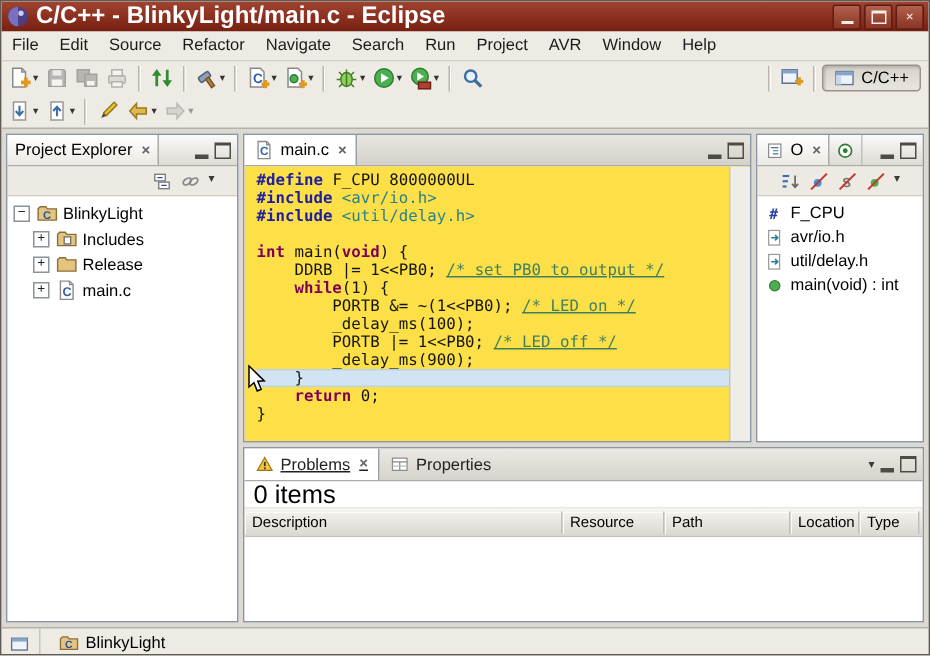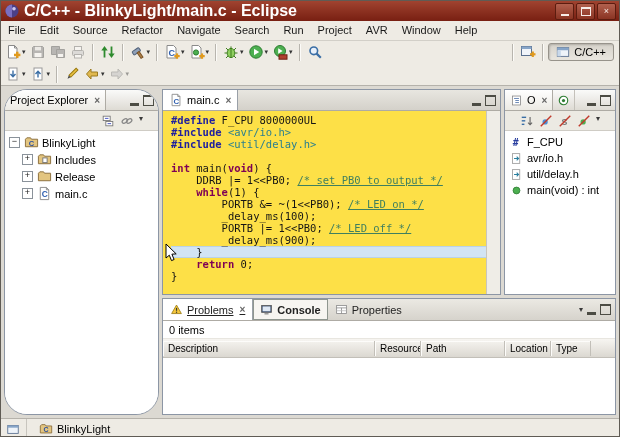--- a/index.html
+++ b/index.html
@@ -32,21 +32,21 @@
     box-shadow:inset 1px 1px 2px rgba(0,0,0,.18);}
   .icn{width:16px;height:16px;display:inline-flex;}
   .icn svg{width:100%;height:100%;}
   .icn13{width:13px;height:13px;}
   .icn14{width:14px;height:14px;}
   .g-menu{font-size:8px;color:#3a3a3a;}
 
   
   .workspace{height:332px;display:flex;gap:3px;padding:3px;box-sizing:border-box;background:#dcd9d2;}
   .panel{background:#fff;border:1px solid #8c96a5;box-sizing:border-box;display:flex;flex-direction:column;overflow:hidden;}
-  .explorer{width:155px;flex:none;border-radius:23px;}
+  .explorer{width:155px;flex:none;}
   .rightcol{flex:1;display:flex;flex-direction:column;gap:3px;min-width:0;}
   .toprow{height:206px;display:flex;gap:3px;min-width:0;}
   .editor{flex:1;min-width:0;}
   .outline{width:112px;flex:none;}
   .bottom{flex:1;}
 
   .phdr{height:20px;flex:none;display:flex;align-items:stretch;background:linear-gradient(#fafaf9,#dedbd4);border-bottom:1px solid #aeab a4;border-bottom:1px solid #aeaba4;font-size:11px;}
   .vtab{display:flex;align-items:center;gap:4px;padding:0 5px;background:linear-gradient(#ffffff,#eceae4);border-right:1px solid #aeaba4;white-space:nowrap;}
   .icontab{display:flex;align-items:center;padding:0 4px;border-right:1px solid #c4c1ba;}
   .tclose{font-size:10px;font-weight:bold;color:#666;margin-left:2px;}
@@ -85,21 +85,21 @@
   .olist{flex:1;background:#fff;padding-top:3px;font-size:11px;}
   .orow{display:flex;align-items:center;gap:4px;height:16px;padding-left:5px;white-space:nowrap;}
   .orow .icn{width:13px;height:13px;}
 
   
   .btabs{height:21px;flex:none;display:flex;align-items:stretch;background:linear-gradient(#ebe9e3,#d6d3cc);border-bottom:1px solid #aeaba4;font-size:11px;}
   .btab{display:flex;align-items:center;gap:4px;padding:0 7px;white-space:nowrap;color:#222;}
   .btab .icn{width:13px;height:13px;}
   .btab.act{background:#fff;border-right:1px solid #9aa0a8;text-decoration:underline;}
   .btab.foc{box-shadow:inset 0 0 0 1px #8f968f;background:#f7f5f1;font-weight:bold;}
-  .psummary{height:17px;flex:none;display:flex;align-items:center;padding-left:6px;font-size:11px;background:#fff;}
+  .psummary{height:17px;flex:none;display:flex;align-items:center;padding-left:6px;font-size:17px;background:#fff;}
   .pcols{height:18px;flex:none;display:flex;background:linear-gradient(#f7f5f1,#dbd8d1);border-top:1px solid #e8e6e0;border-bottom:1px solid #c2bfb8;font-size:10px;align-items:center;}
   .pcol{box-sizing:border-box;flex:none;padding:2px 5px;border-right:1px solid #c2bfb8;box-shadow:inset 1px 1px 0 #fdfcfa;white-space:nowrap;overflow:hidden;}
   .pbody{flex:1;background:#fff;}
 
   
   .statusbar{height:20px;display:flex;align-items:center;background:#eeebe4;border-top:1px solid #b5b2ab;font-size:11px;}
   .fastview{width:26px;height:100%;display:flex;align-items:center;padding-left:5px;border-right:1px solid #c8c5be;box-sizing:border-box;}
   .sproj{display:flex;align-items:center;gap:4px;margin-left:12px;}
   .sproj .icn{width:14px;height:14px;}
 </style>
@@ -572,30 +572,20 @@
                 <span class="icn">
                   <svg viewBox="0 0 16 16" width="100%" height="100%" xmlns="http://www.w3.org/2000/svg">
                     <path d="M8 2.5L14 13H2z" fill="#f5c73d" stroke="#9a7a10"></path>
                     <rect x="7.3" y="6" width="1.5" height="3.6" fill="#3a3a2a"></rect>
                     <rect x="7.3" y="10.6" width="1.5" height="1.5" fill="#3a3a2a"></rect>
                   </svg>
                 </span>
                 <span>Problems</span>
                 <span class="tclose">×</span>
               </span>
-              <span class="btab foc">
-                <span class="icn">
-                  <svg viewBox="0 0 16 16" width="100%" height="100%" xmlns="http://www.w3.org/2000/svg">
-                    <rect x="2" y="3" width="12" height="8.5" fill="#3a4f6f" stroke="#5a5a5a"></rect>
-                    <rect x="3.2" y="4.2" width="9.6" height="6" fill="#dfe8f4"></rect>
-                    <rect x="5.5" y="12.5" width="5" height="1.6" fill="#8a8a8a"></rect>
-                  </svg>
-                </span>
-                <span>Console</span>
-              </span>
               <span class="btab">
                 <span class="icn">
                   <svg viewBox="0 0 16 16" width="100%" height="100%" xmlns="http://www.w3.org/2000/svg">
                     <rect x="2" y="3" width="12" height="10" fill="#fff" stroke="#8a8a8a"></rect>
                     <line x1="2" y1="6" x2="14" y2="6" stroke="#8a8a8a"></line>
                     <line x1="8" y1="6" x2="8" y2="13" stroke="#8a8a8a"></line>
                     <line x1="2" y1="9.5" x2="14" y2="9.5" stroke="#bbb"></line>
                   </svg>
                 </span>
                 <span>Properties</span>
@@ -603,21 +593,21 @@
             </span>
           <span class="mmx">
             <span class="g-menu">▾</span>
             <span class="ico-min"></span>
             <span class="ico-max"></span>
           </span>
         </div>
         <div class="psummary">0 items</div>
         <div class="pcols" id="pcols">
             <span class="pcol" style="width:212px">Description</span>
-            <span class="pcol" style="width:46px">Resource</span>
+            <span class="pcol" style="width:68px">Resource</span>
             <span class="pcol" style="width:84px">Path</span>
             <span class="pcol" style="width:46px">Location</span>
             <span class="pcol" style="width:40px">Type</span>
           </div>
         <div class="pbody"></div>
       </div>
     </div>
   </div>
 
   <div class="statusbar">

